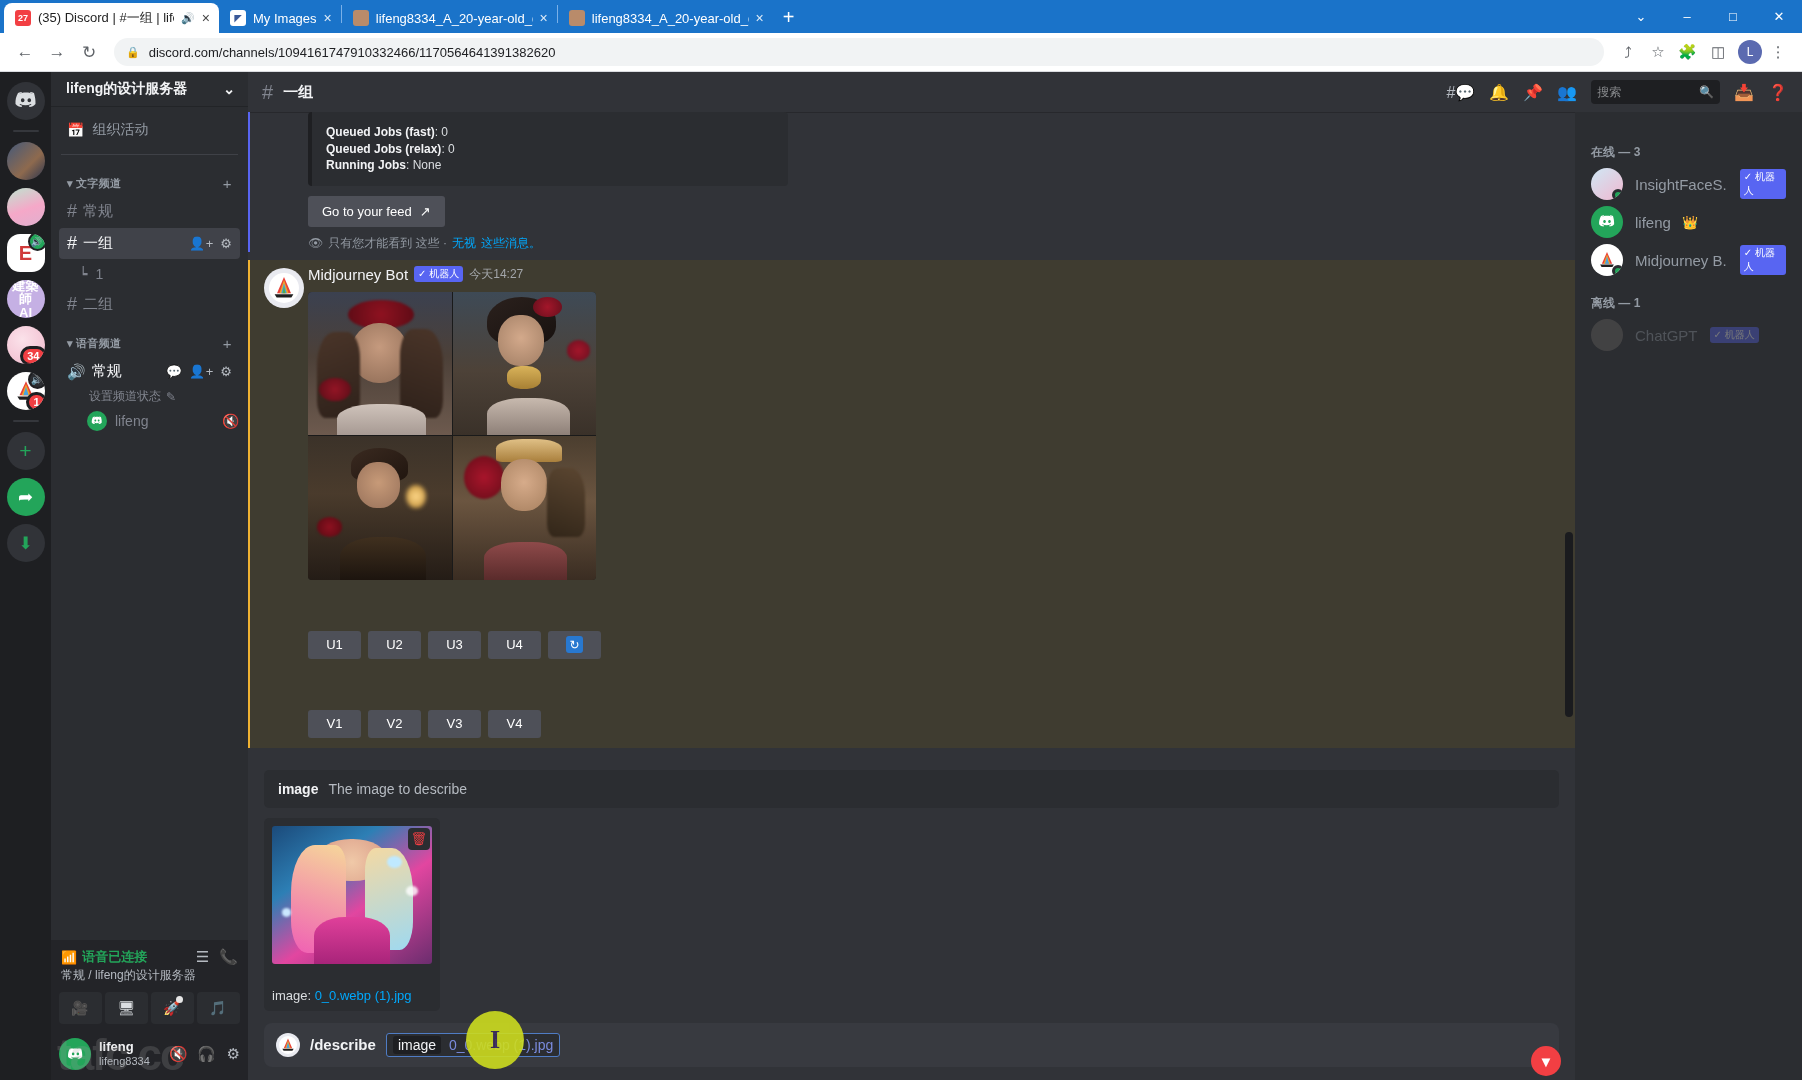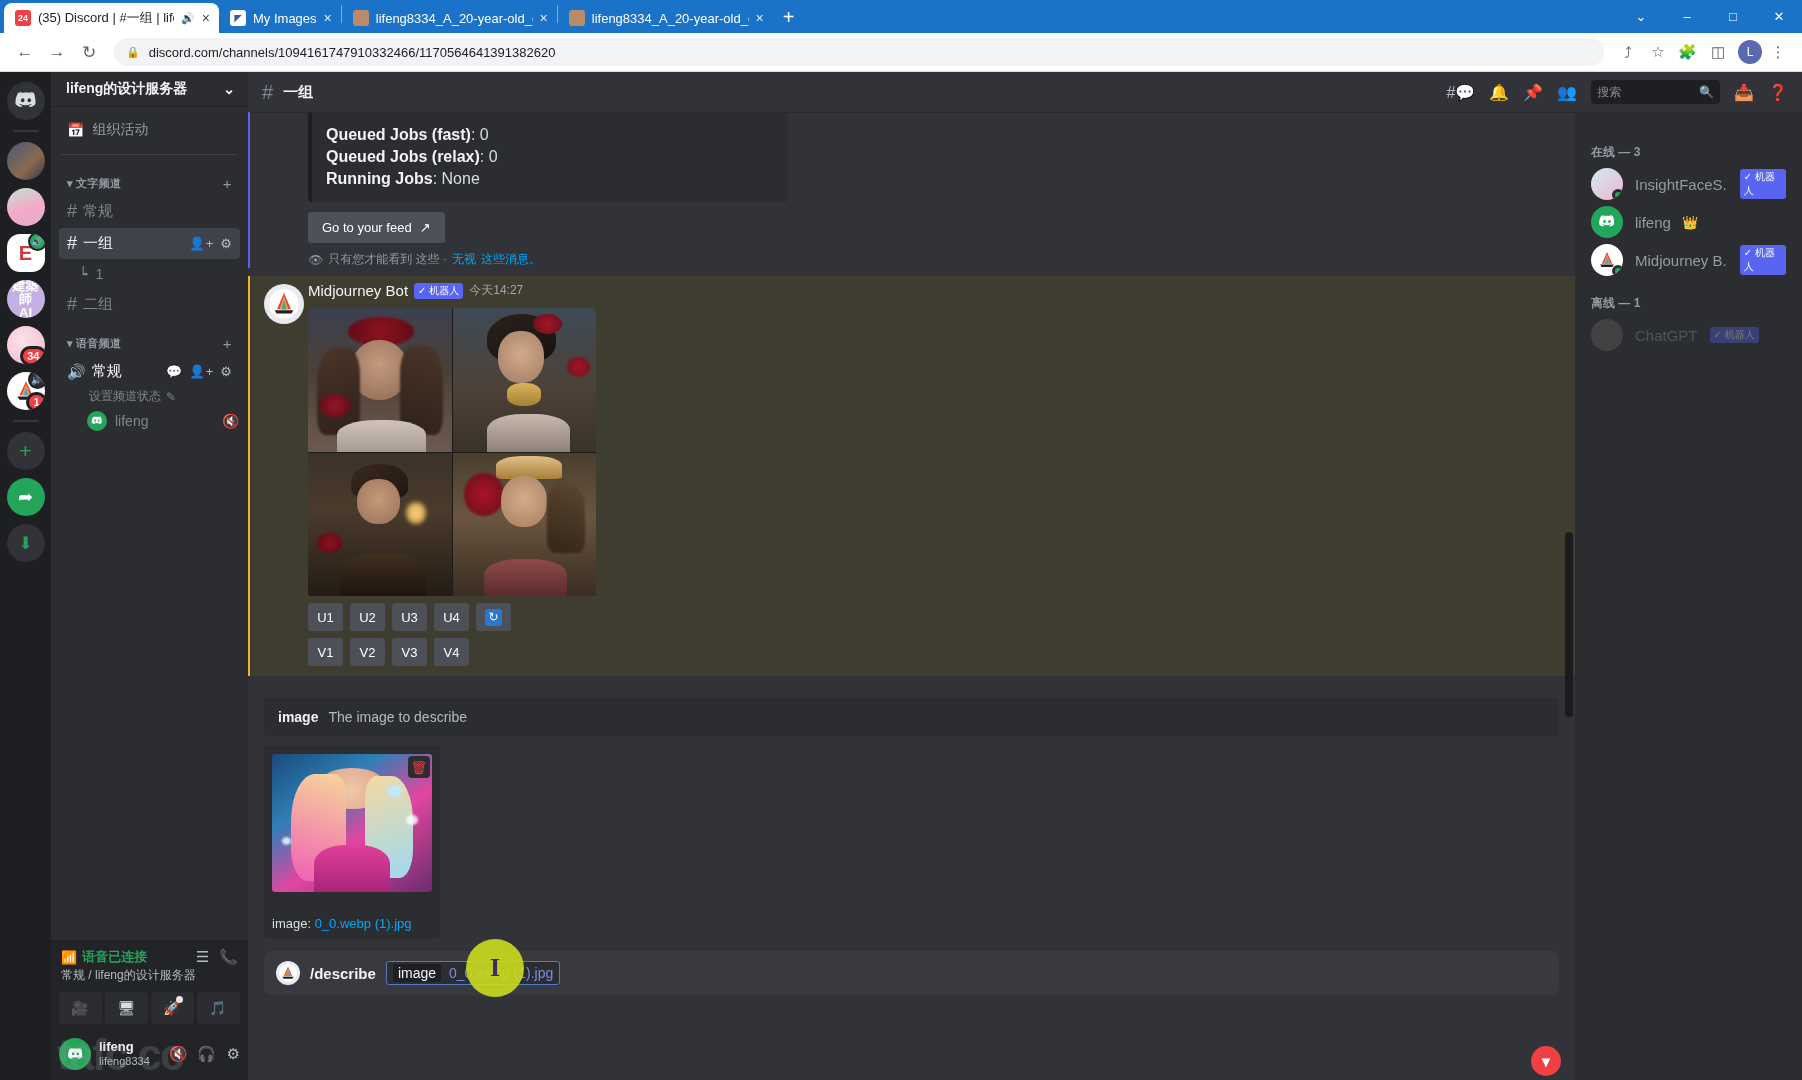--- a/index.html
+++ b/index.html
@@ -169,21 +169,21 @@
   .searchbox .sp { flex: 1 1 auto; color: #87898c; font-size: 12px; }
 
   .chatwrap { flex: 1 1 auto; display: flex; min-height: 0; }
   .msgs { flex: 1 1 auto; position: relative; overflow: hidden; min-width: 0; }
 
   .eph-msg { border-left: 2px solid #5865f2; padding: 0 0 0 0; margin-left: 0; }
   .eph-inner { padding-left: 58px; }
   .embed-box {
     background: #2b2d31; border-left: 4px solid #1e1f22;
     border-radius: 4px; padding: 12px 14px; max-width: 480px;
-    color: #dbdee1; font-size: 16px; line-height: 1.38;
+    color: #dbdee1; font-size: 12px; line-height: 1.38;
   }
   .embed-box b { color: #f2f3f5; }
   .feedbtn {
     display: inline-flex; align-items: center; gap: 8px;
     background: #4e5058; color: #fff; font-size: 13px; font-weight: 500;
     padding: 8px 14px; border-radius: 3px; margin-top: 10px;
   }
   .ephnote { color: #949ba4; font-size: 12px; margin-top: 8px; display: flex; align-items: center; gap: 5px; }
   .ephnote a { color: #00a8fc; text-decoration: none; }
 
@@ -208,23 +208,23 @@
 
   .grid4 {
     width: 288px; height: 288px; margin-top: 9px; border-radius: 4px;
     overflow: hidden; display: grid; grid-template-columns: 1fr 1fr;
     grid-template-rows: 1fr 1fr; gap: 1px; background: #1a1a1a;
   }
   .gcell { position: relative; overflow: hidden; }
 
   .ubtns { margin-top: 7px; display: flex; gap: 7px; }
   .ubtn {
-    width: 35px; height: 28px; background: #4e5058; color: #fff;
+    width: 53px; height: 28px; background: #4e5058; color: #fff;
     border-radius: 3px; display: flex; align-items: center; justify-content: center;
-    font-size: 13px; font-weight: 500;
+    font-size: 13px; font-weight: 500; margin-top: 44px;
   }
   .ubtn.redo { background: #4e5058; }
   .redo-ic { width: 17px; height: 17px; background: #2878d0; border-radius: 3px;
     display:flex; align-items:center; justify-content:center; color:#fff; font-size:12px; }
 
   
   .members { width: 227px; flex: 0 0 227px; background: #2b2d31; padding: 16px 0 0 0; }
   .mgroup { color: #949ba4; font-size: 12px; font-weight: 600; padding: 16px 8px 4px 16px; }
   .mrow { display: flex; align-items: center; gap: 12px; margin: 0 8px; height: 38px;
     padding: 0 8px; border-radius: 4px; }
@@ -278,21 +278,21 @@
     background: #1a1b1e; border-radius: 4px; }
   .fab { position: absolute; right: 14px; bottom: 4px; width: 30px; height: 30px;
     border-radius: 50%; background: #f23f43; display: flex; align-items: center;
     justify-content: center; color: #fff; font-size: 15px; }
 </style>
 </head>
 <body>
 
 <div class="browser-tabstrip">
   <div class="btab active">
-    <span class="favicon" style="background:#f23f43">24</span>
+    <span class="favicon" style="background:#f23f43">27</span>
     <span class="ttl">(35) Discord | #一组 | lifen</span>
     <span class="tmute">🔊</span>
     <span class="tclose">×</span>
   </div>
   <div class="btab">
     <span class="favicon" style="background:#fff;color:#3b5998">◤</span>
     <span class="ttl">My Images</span>
     <span class="tclose">×</span>
   </div>
   <div class="btab-sep"></div>

